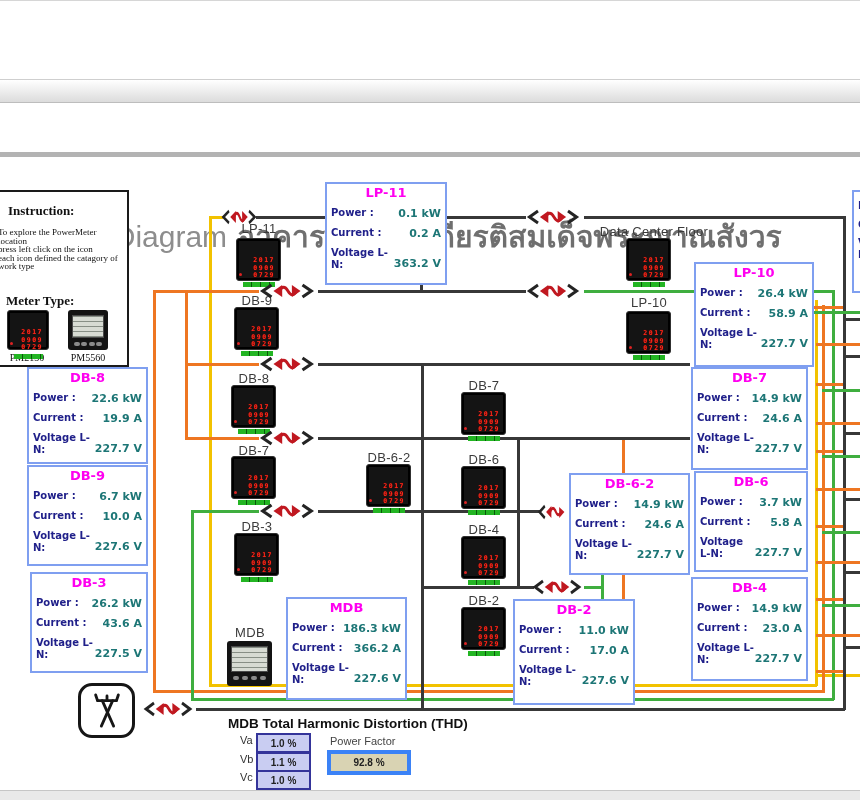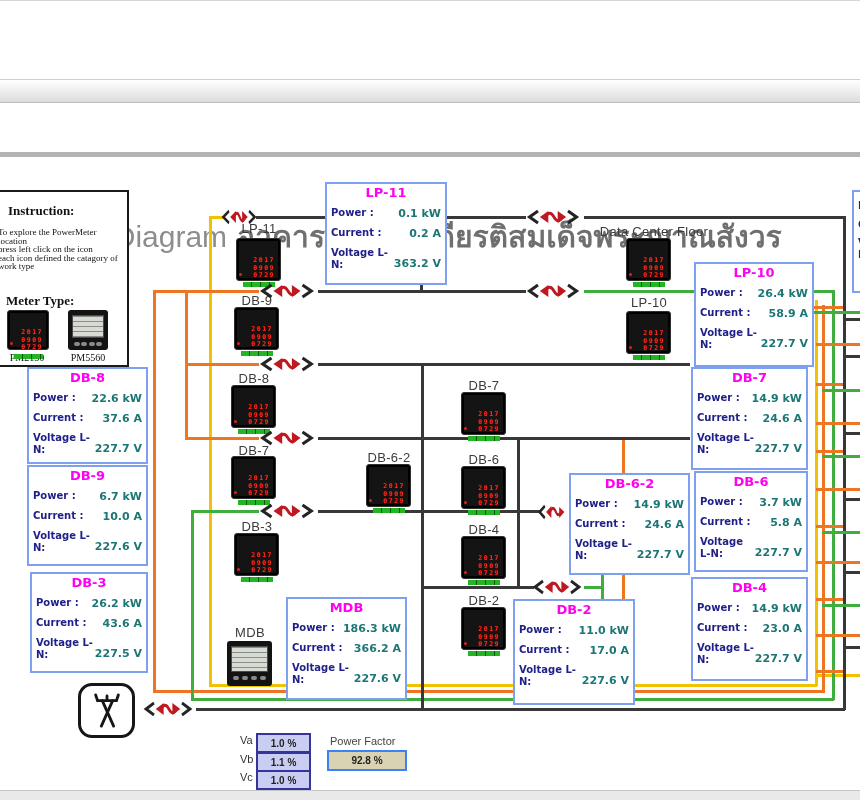--- a/index.html
+++ b/index.html
@@ -70,21 +70,21 @@
          border-radius:14px;background:#fff;z-index:2;box-sizing:border-box;
          display:flex;align-items:center;justify-content:center;}
 
   
   .thd-title{position:absolute;left:228px;top:716px;font-size:13.5px;font-weight:700;color:#101010;z-index:2;}
   .ph-label{position:absolute;font-size:11px;color:#333;z-index:2;}
   .vbox{position:absolute;width:51px;height:16px;background:#c9cdf2;border:2px solid #34349a;
         box-sizing:content-box;display:flex;align-items:center;justify-content:center;
         font-size:10px;font-weight:700;color:#222;z-index:2;}
   .pfbox{position:absolute;left:327px;top:750px;width:76px;height:17px;background:#d9d3b3;
-         border:2px solid #3b82f6;display:flex;align-items:center;justify-content:center;
+         border:4px solid #3b82f6;display:flex;align-items:center;justify-content:center;
          font-size:10px;font-weight:700;color:#222;z-index:2;}
 </style>
 </head>
 <body>
 
 <div id="app">
 
   <div class="band band1"></div>
   <div class="band band2">
     <span class="menu-item">DASHBOARDS</span>
@@ -377,21 +377,21 @@
       </div>
   </div>
   <div class="ibox" style="left:27px;top:367px;width:121px;height:97px">
     <div class="ibox-title">DB-8</div>
     <div class="ibox-row">
         <span class="lbl">Power :</span>
         <span class="val">22.6 kW</span>
       </div>
     <div class="ibox-row">
         <span class="lbl">Current :</span>
-        <span class="val">37.6 A</span>
+        <span class="val">19.9 A</span>
       </div>
     <div class="ibox-row">
         <span class="lbl">Voltage L-N:</span>
         <span class="val">227.7 V</span>
       </div>
   </div>
   <div class="ibox" style="left:27px;top:465px;width:121px;height:101px">
     <div class="ibox-title">DB-9</div>
     <div class="ibox-row">
         <span class="lbl">Power :</span>
@@ -561,20 +561,21 @@
       <path d="M8 9 H28"></path>
           <path d="M8 9 L6 3"></path>
           <path d="M28 9 L30 3"></path>
           <path d="M18 9 V4"></path>
       <path d="M13 9 L25 36"></path>
           <path d="M24 9 L12 36"></path>
     </g>
       </svg>
   </div>
 
+  <div class="thd-title">MDB Total Harmonic Distortion (THD)</div>
   <div class="ph-label" style="left:240px;top:734px">Va</div>
   <div class="vbox" style="left:256px;top:733px">1.0 %</div>
   <div class="ph-label" style="left:240px;top:753px">Vb</div>
   <div class="vbox" style="left:256px;top:752px">1.1 %</div>
   <div class="ph-label" style="left:240px;top:771px">Vc</div>
   <div class="vbox" style="left:256px;top:770px">1.0 %</div>
   <div class="ph-label" style="left:330px;top:735px;color:#444">Power Factor</div>
   <div class="pfbox">92.8 %</div>
 
 </div>

